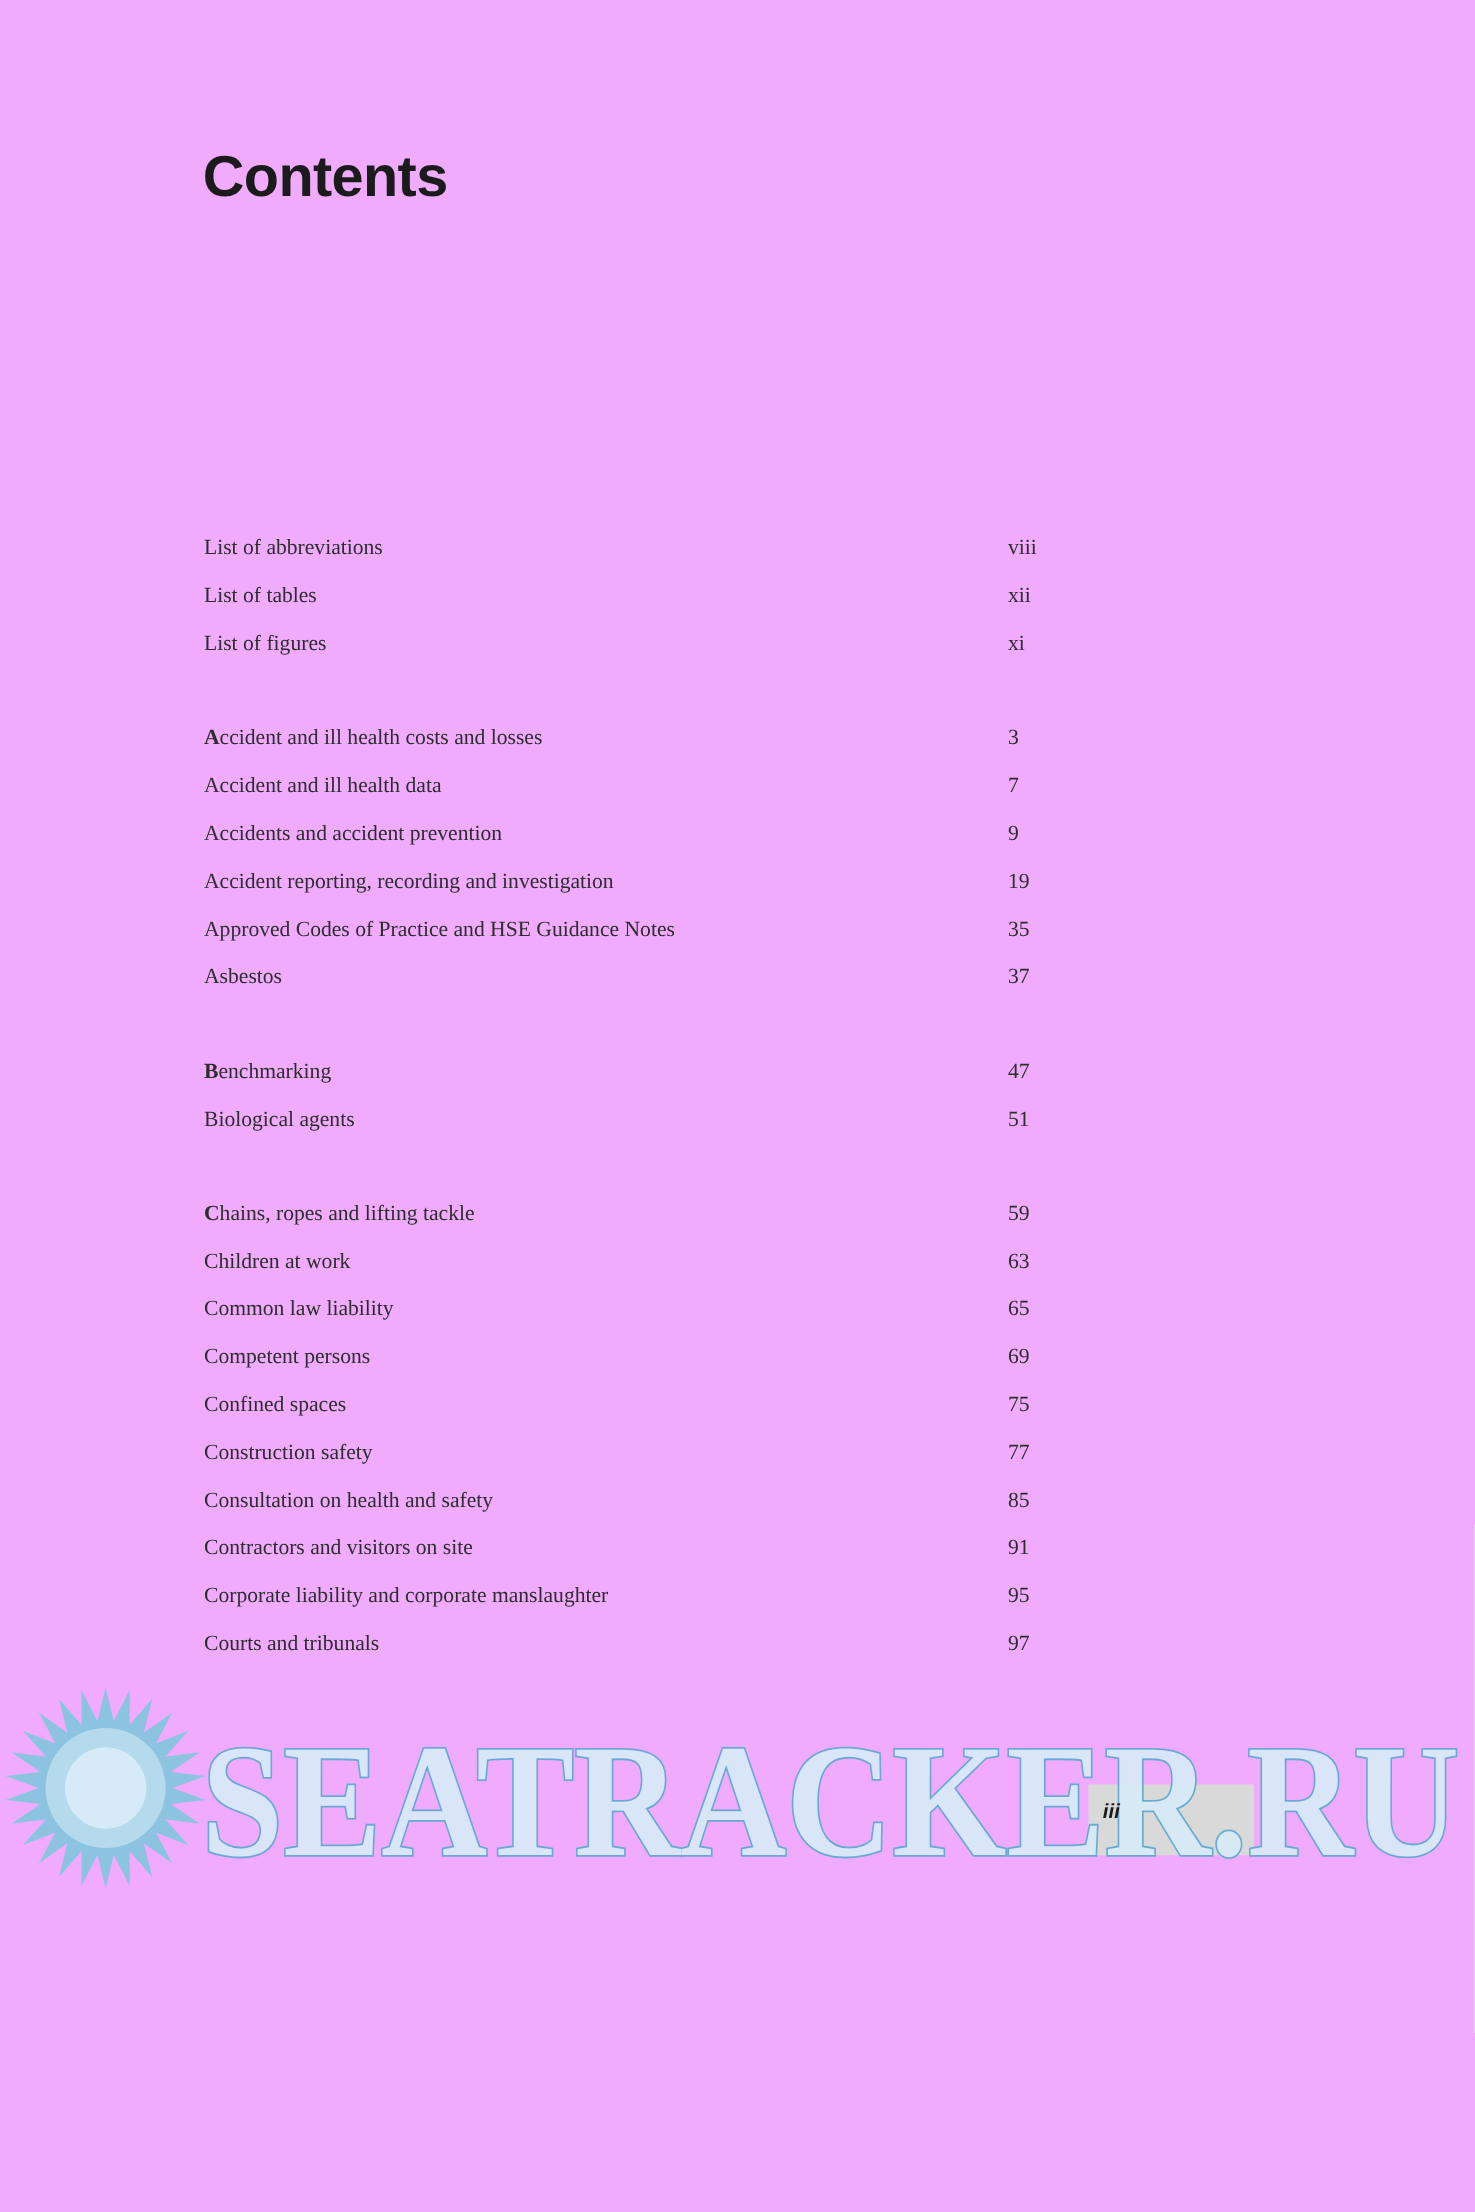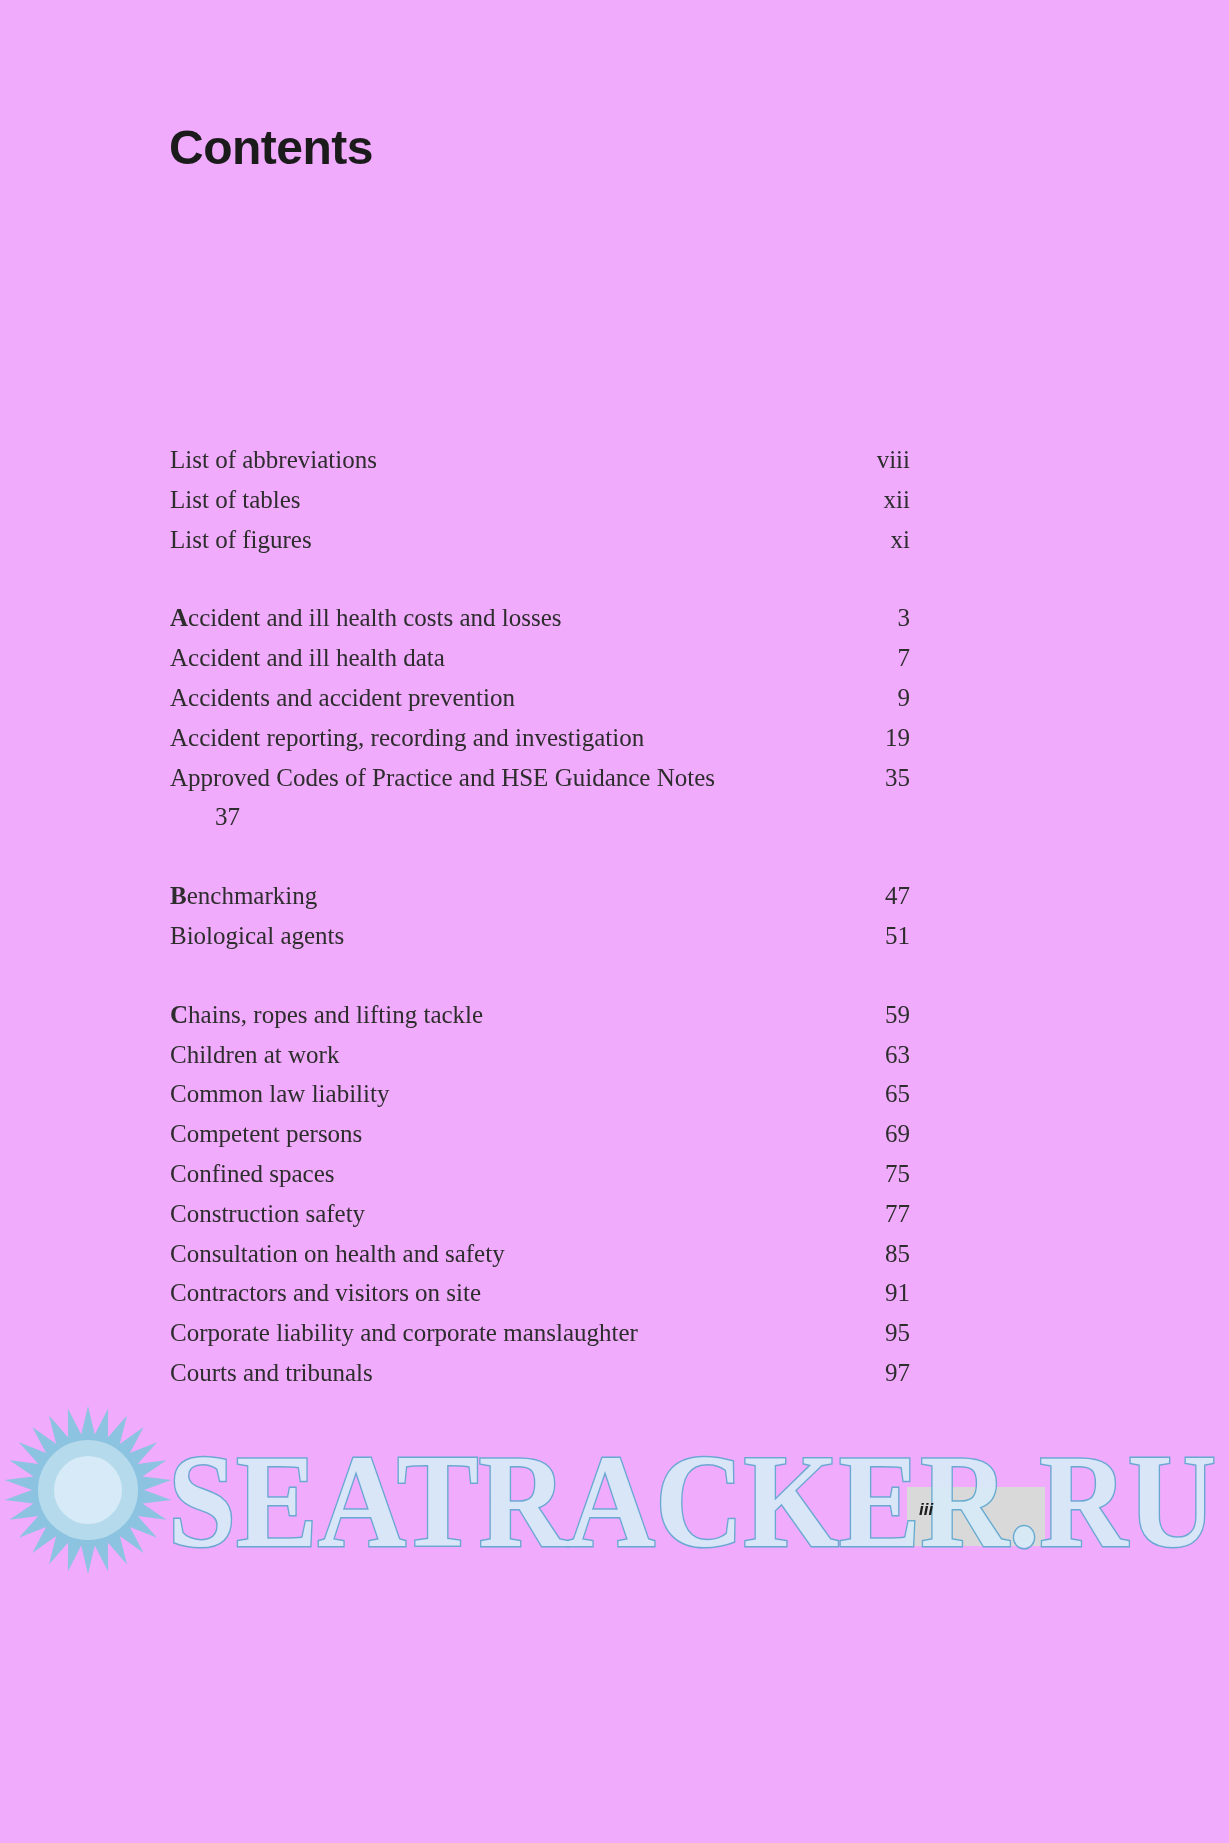--- a/index.html
+++ b/index.html
@@ -30,38 +30,38 @@
     font-size: 48px;
     line-height: 1.1;
     letter-spacing: -0.5px;
     color: #1b1b1b;
   }
   .toc {
     position: absolute;
     left: 170px;
     top: 446px;
     width: 740px;
-    font-size: 25px;
+    font-size: 18px;
     color: #2d2d2d;
   }
   .toc-group {
     margin-bottom: 39px;
   }
   .toc-row {
     display: flex;
     align-items: baseline;
     height: 39.8px;
   }
   .toc-label {
     flex: 1;
     white-space: nowrap;
   }
   .toc-page {
     min-width: 70px;
-    text-align: right;
+    text-align: left;
   }
   .lead {
     font-weight: bold;
   }
   .folio-box {
     position: absolute;
     left: 907px;
     top: 1487px;
     width: 138px;
     height: 59px;
@@ -144,20 +144,21 @@
         </div>
         <div class="toc-row">
           <span class="toc-label"><span class="lead"></span><span>Accident reporting, recording and investigation</span></span>
           <span class="toc-page">19</span>
         </div>
         <div class="toc-row">
           <span class="toc-label"><span class="lead"></span><span>Approved Codes of Practice and HSE Guidance Notes</span></span>
           <span class="toc-page">35</span>
         </div>
         <div class="toc-row">
+          <span class="toc-label"><span class="lead"></span><span>Asbestos</span></span>
           <span class="toc-page">37</span>
         </div>
       </div>
       <div class="toc-group">
         <div class="toc-row">
           <span class="toc-label"><span class="lead">B</span><span>enchmarking</span></span>
           <span class="toc-page">47</span>
         </div>
         <div class="toc-row">
           <span class="toc-label"><span class="lead"></span><span>Biological agents</span></span>

